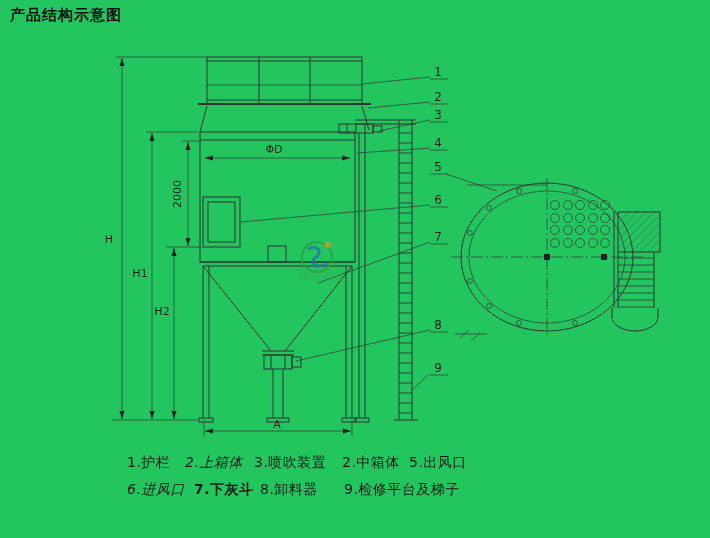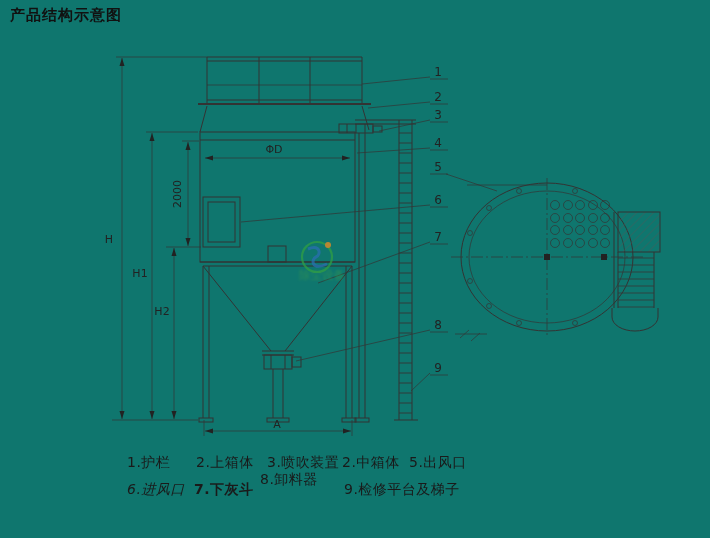--- a/index.html
+++ b/index.html
@@ -1,18 +1,18 @@
 <!DOCTYPE html>
 <html><head>
 <meta charset="utf-8">
 <style>
   * { box-sizing: border-box; }
   html, body { margin:0; padding:0; background:#ffffff; }
   .page {
-    position:relative; width:710px; height:538px; background:#0f766e;
+    position:relative; width:710px; height:538px; background:#22c55e;
     font-family:"DejaVu Sans","Liberation Sans",sans-serif; overflow:hidden;
   }
   .title {
     position:absolute; left:10px; top:6px; margin:0;
     font-size:15px; font-weight:bold; color:#111; letter-spacing:1px;
   }
   svg.drawing { position:absolute; left:0; top:0; }
   svg.drawing .lbl {
     font-family:"DejaVu Sans",sans-serif; font-size:11px; fill:#222;
     stroke:none; text-anchor:middle;
@@ -267,23 +267,23 @@
         <circle cx="317" cy="257" r="15" stroke="#2f9e44" stroke-width="2.2"></circle>
         <path d="M308,249 C321,244 321,255 316,257 C311,259 311,271 327,264" stroke="#2a6fb0" stroke-width="3"></path>
         <circle cx="328" cy="245" r="3" fill="#f08c1e" stroke="none"></circle>
       </g>
       <text class="wm-text" x="322" y="279">除尘设备</text>
     </g>
   </svg>
 
   <div class="legend">
     <span style="left:127px; top:454px;">1.护栏</span>
-    <span style="left:196px; top:454px;">2.上箱体</span>
-    <span style="left:267px; top:454px;">3.喷吹装置</span>
+    <span style="left:185px; top:454px;font-style:italic;">2.上箱体</span>
+    <span style="left:254px; top:454px;">3.喷吹装置</span>
     <span style="left:342px; top:454px;">2.中箱体</span>
     <span style="left:409px; top:454px;">5.出风口</span>
     <span style="left:127px; top:481px;font-style:italic;">6.进风口</span>
     <span style="left:194px; top:481px;font-weight:bold;">7.下灰斗</span>
-    <span style="left:260px; top:471px;">8.卸料器</span>
+    <span style="left:260px; top:481px;">8.卸料器</span>
     <span style="left:344px; top:481px;">9.检修平台及梯子</span>
   </div>
 
 </div>
 
 </body></html>

